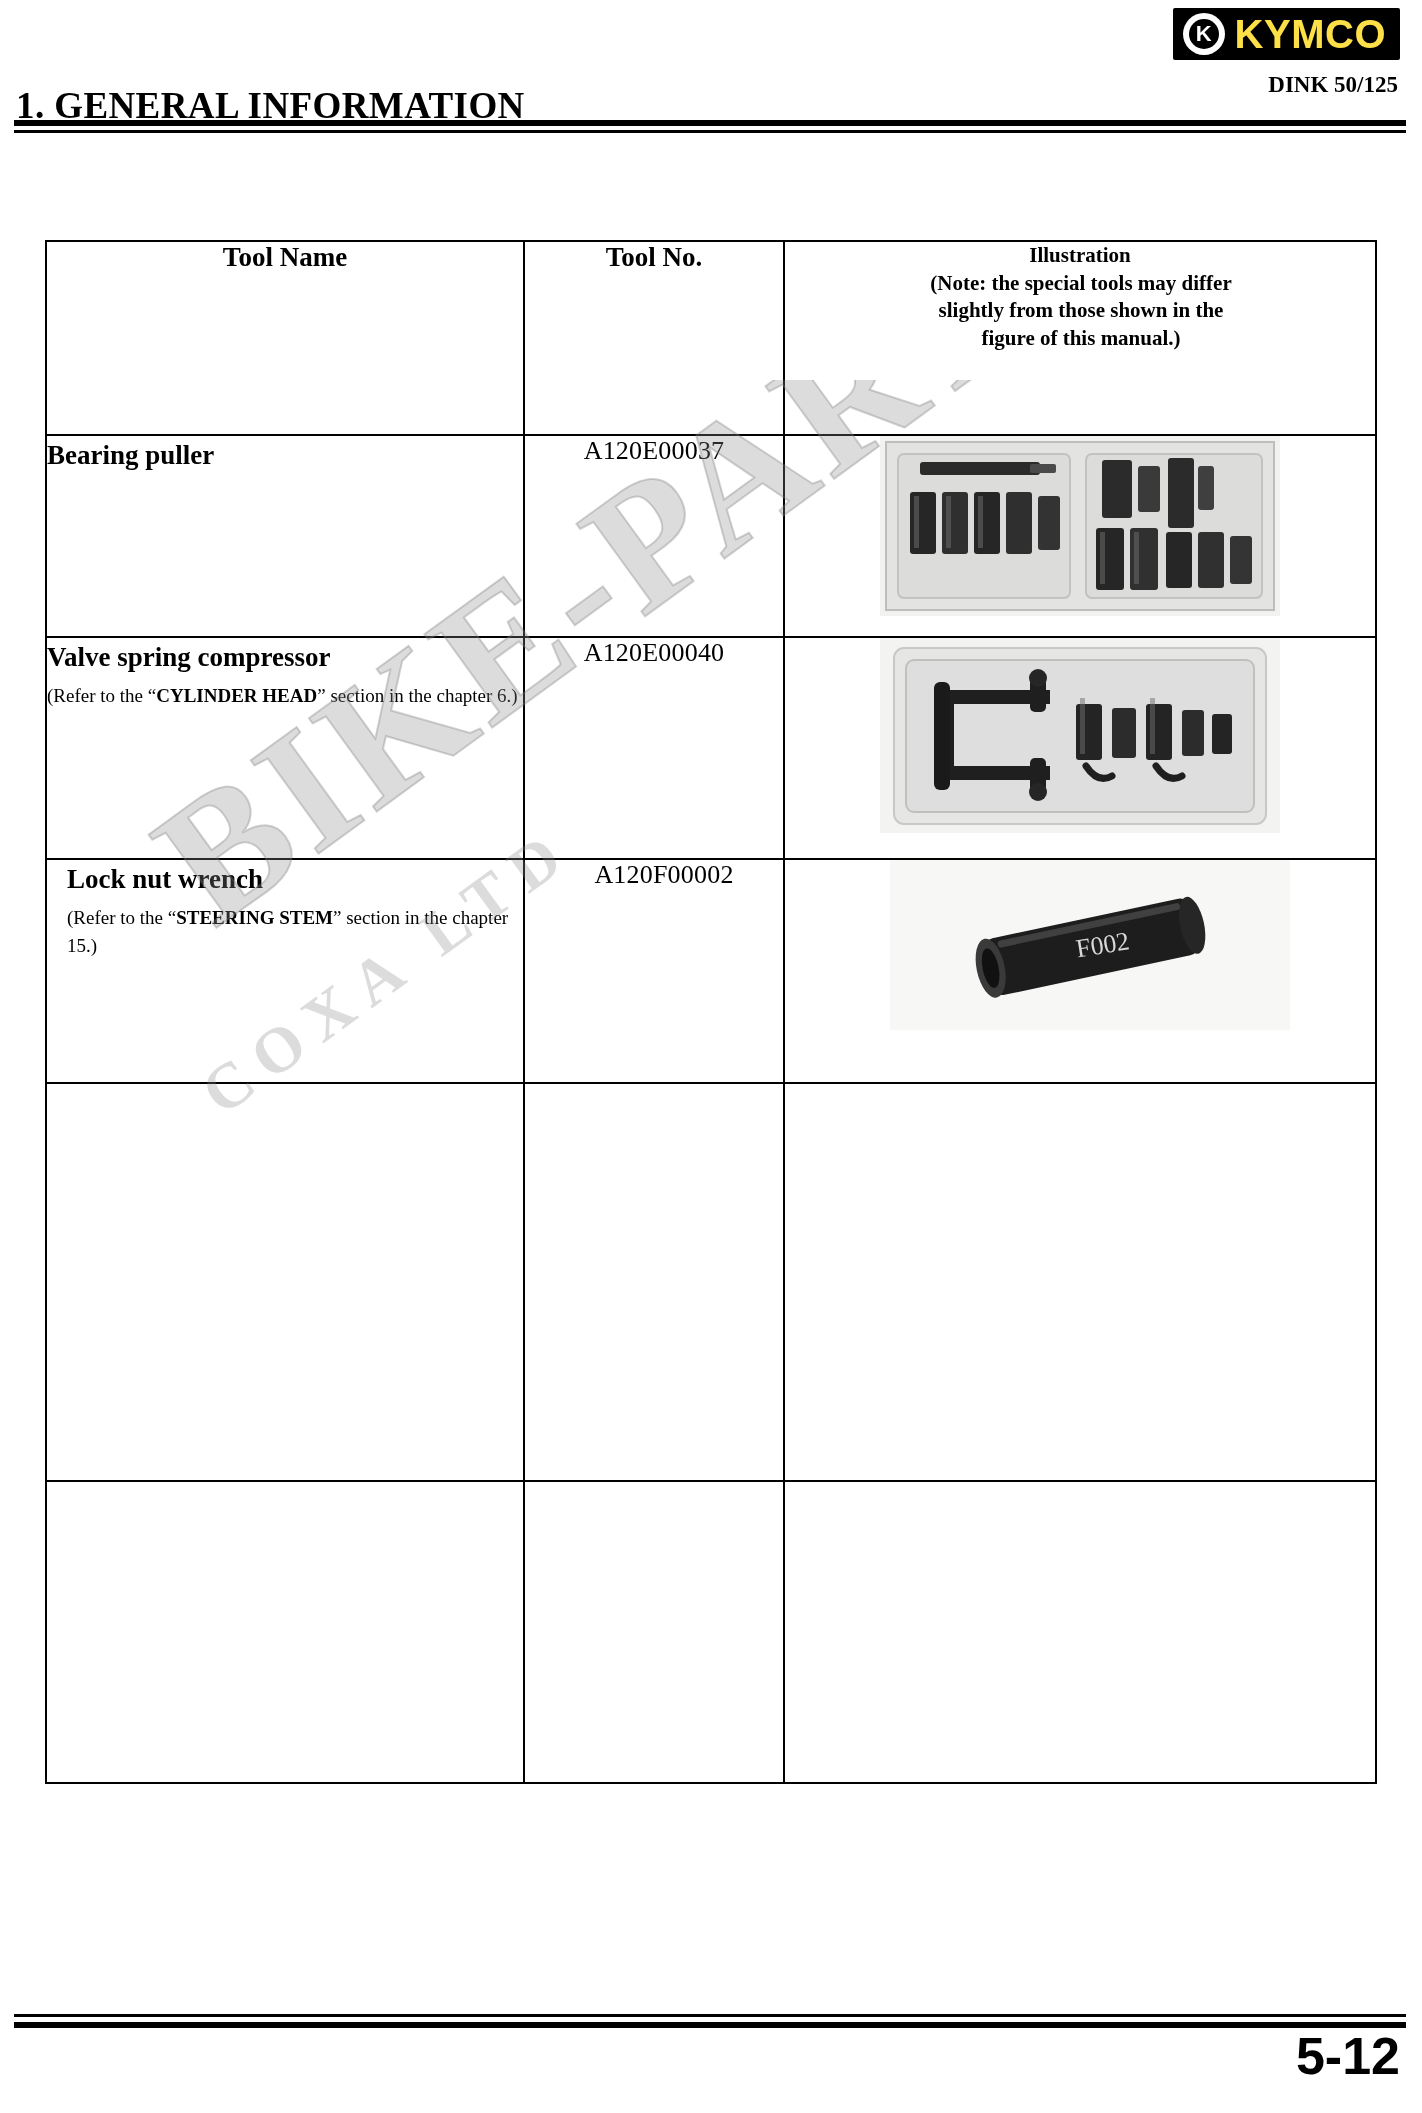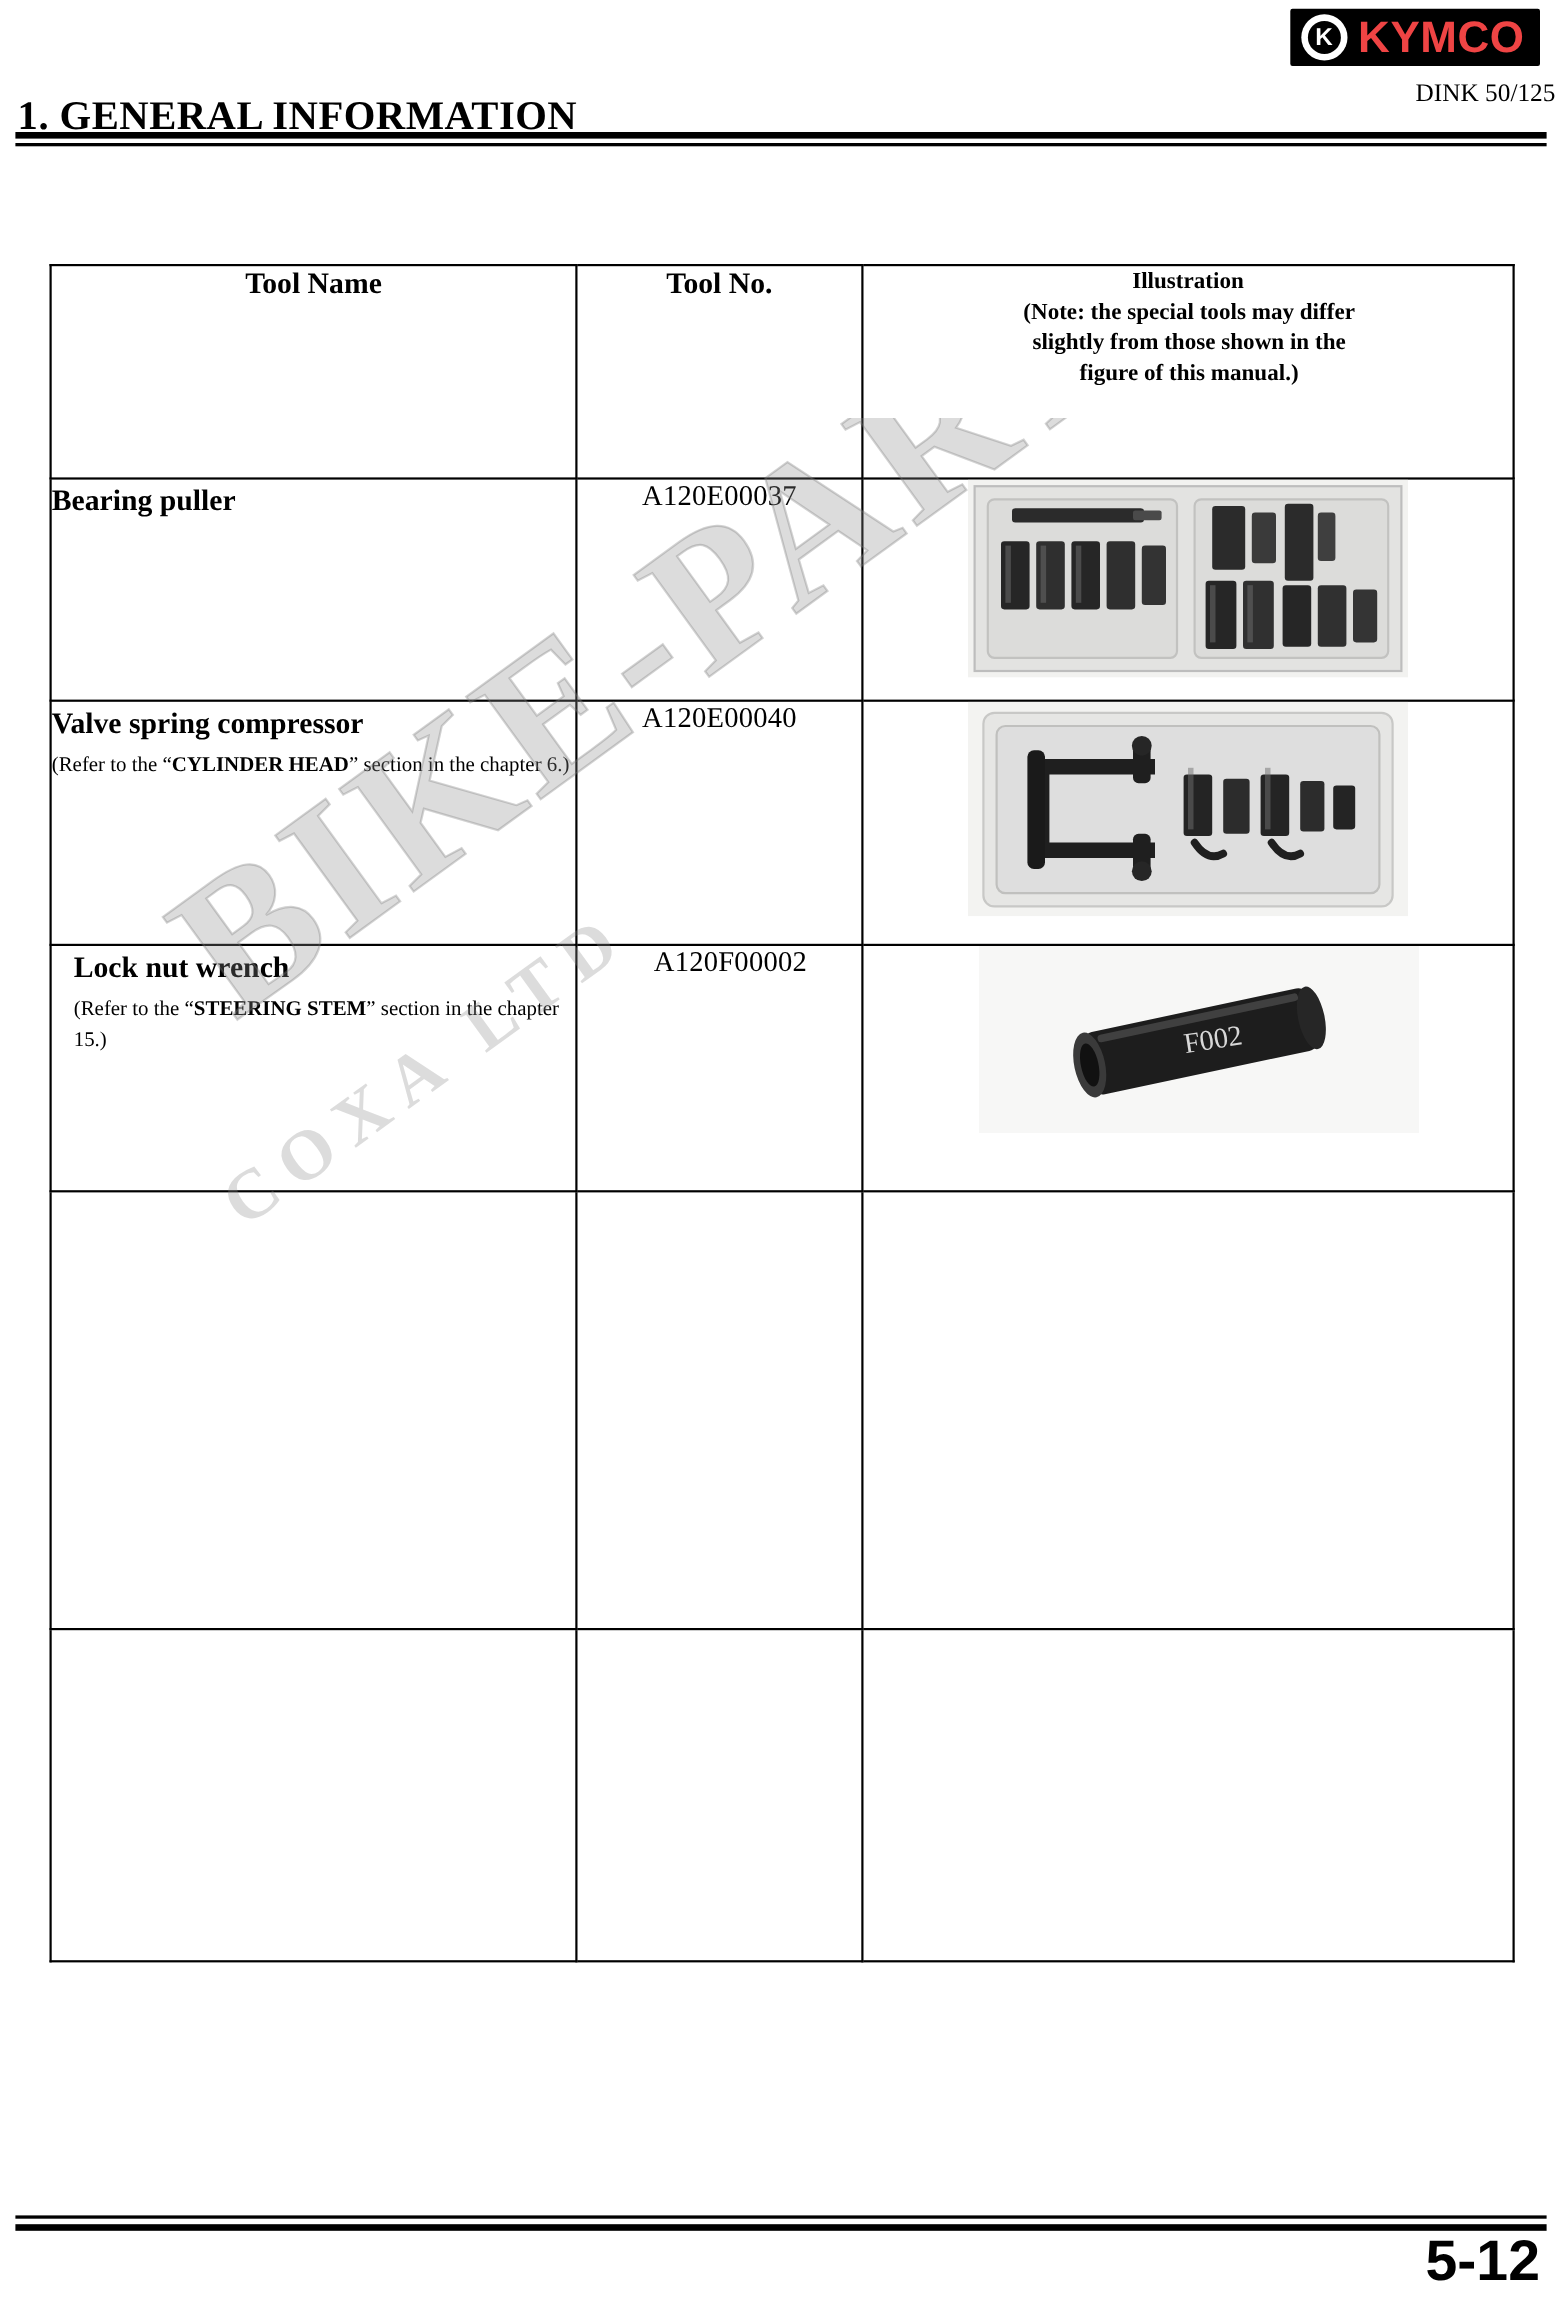--- a/index.html
+++ b/index.html
@@ -71,21 +71,21 @@
     left: 50%;
     top: 50%;
     transform: translate(-50%, -52%);
     color: #fff;
     font-family: "Liberation Sans", sans-serif;
     font-weight: bold;
     font-size: 22px;
     line-height: 1;
   }
   .brand-text {
-    color: #ef4444;
+    color: #fde047;
     font-family: "Liberation Sans", sans-serif;
     font-weight: bold;
     font-size: 40px;
     letter-spacing: 0.5px;
     line-height: 1;
   }
 
   .title-row {
     position: absolute;
     left: 0;
@@ -99,24 +99,24 @@
     top: 0;
     font-family: "Liberation Serif", serif;
     font-weight: bold;
     font-size: 37px;
     letter-spacing: 0.4px;
     white-space: nowrap;
     margin-top: 28px;
   }
   .model-name {
     position: absolute;
-    right: 8px;
+    right: 24px;
     top: 16px;
     font-family: "Liberation Serif", serif;
-    font-weight: normal;
+    font-weight: bold;
     font-size: 23px;
     white-space: nowrap;
   }
   .header-rule {
     position: absolute;
     left: 14px;
     top: 120px;
     width: 1392px;
     height: 6px;
     background: #000;

